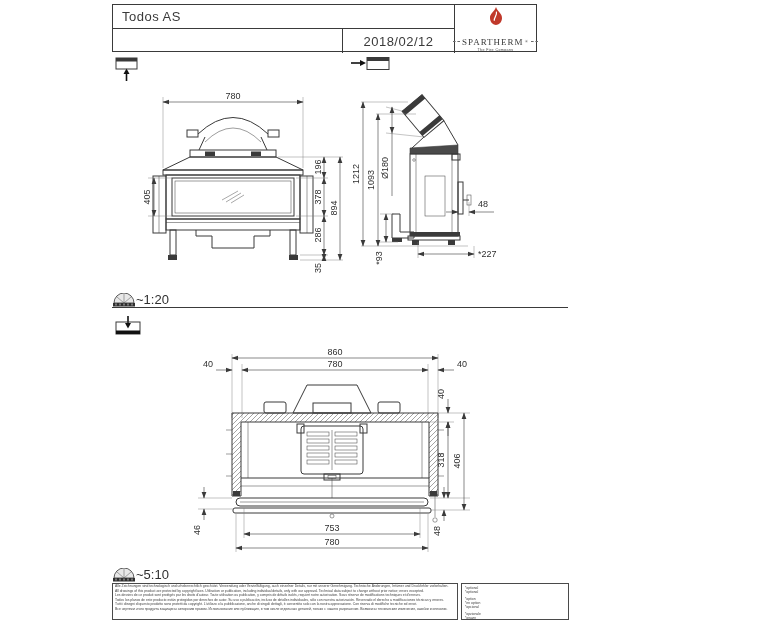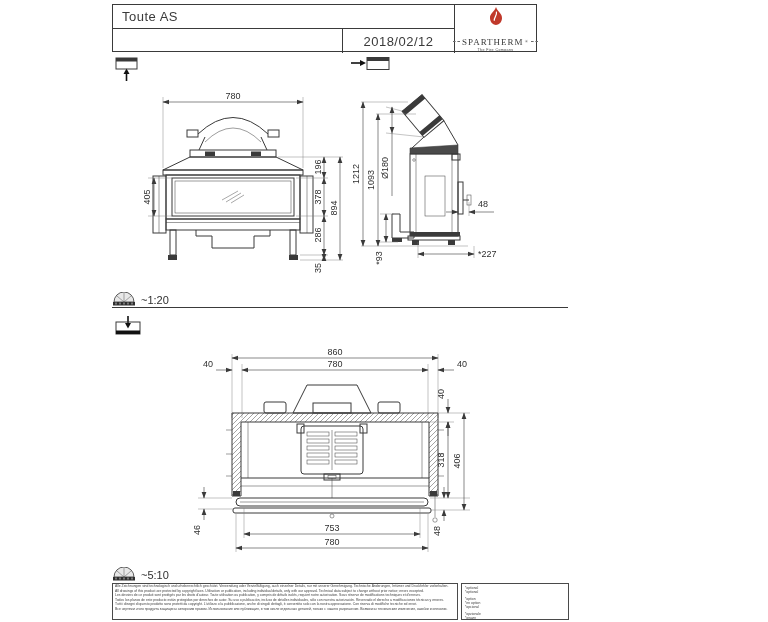--- a/index.html
+++ b/index.html
@@ -27,37 +27,37 @@
   
   svg text.lbl{font-family:"Liberation Sans",sans-serif;font-size:9px;fill:#2f2f2f;}
   svg .o{fill:none;stroke:#3a3a3a;stroke-width:1;}
   svg .t{fill:none;stroke:#3a3a3a;stroke-width:.5;}
   svg .d{fill:none;stroke:#3a3a3a;stroke-width:.6;}
   svg .e{fill:none;stroke:#7a7a7a;stroke-width:.45;}
   svg .dk{fill:#3a3a3a;stroke:none;}
   svg .fl{stroke:#a9a9a9;stroke-width:1;fill:none;}
 
   .rule{left:112px;top:307px;width:456px;height:1px;background:#3a3a3a;}
-  .scalerow{display:flex;align-items:flex-end;gap:5px;font-size:11px;color:#2f2f2f;}
+  .scalerow{display:flex;align-items:flex-end;font-size:13px;color:#2f2f2f;}
 
   
   .fine{left:112px;top:583px;width:346px;height:37px;border:.8px solid #4a4a4a;
         box-sizing:border-box;padding:1px 2px;overflow:hidden;background:#fff;}
   .fine div{font-size:3.4px;line-height:1.12;color:#3f3f3f;}
   .fine div.g{margin-top:.8px;}
   .legend{left:461px;top:583px;width:108px;height:37px;border:.8px solid #4a4a4a;
         box-sizing:border-box;padding:1.5px 3px;overflow:hidden;background:#fff;}
   .legend div{font-size:3.4px;line-height:1.25;color:#3f3f3f;}
   .legend div.g{margin-top:2.5px;}
 </style>
 </head>
 <body>
 
 <div class="abs tb">
-  <div class="c model">Toute AS</div>
+  <div class="c model">Todos AS</div>
   <div class="c blank"></div>
   <div class="c date">2018/02/12</div>
   <div class="c logo">
     <svg width="14" height="18" viewBox="0 0 16 21">
       <path d="M8,0 C10,6 15.5,7.5 15,13.5 C14.6,18.5 11,21 8,21 C5,21 1.4,18.5 1,13.5 C0.5,7.5 6,6 8,0 Z" fill="#c0392b"></path>
       <path d="M6,16 C5.5,11.5 9.5,10.5 8.5,5.5" stroke="#fff" stroke-width="1.4" fill="none"></path>
     </svg>
     <div class="brandline">
       <span class="dash"></span>
         <span>SPARTHERM</span>

